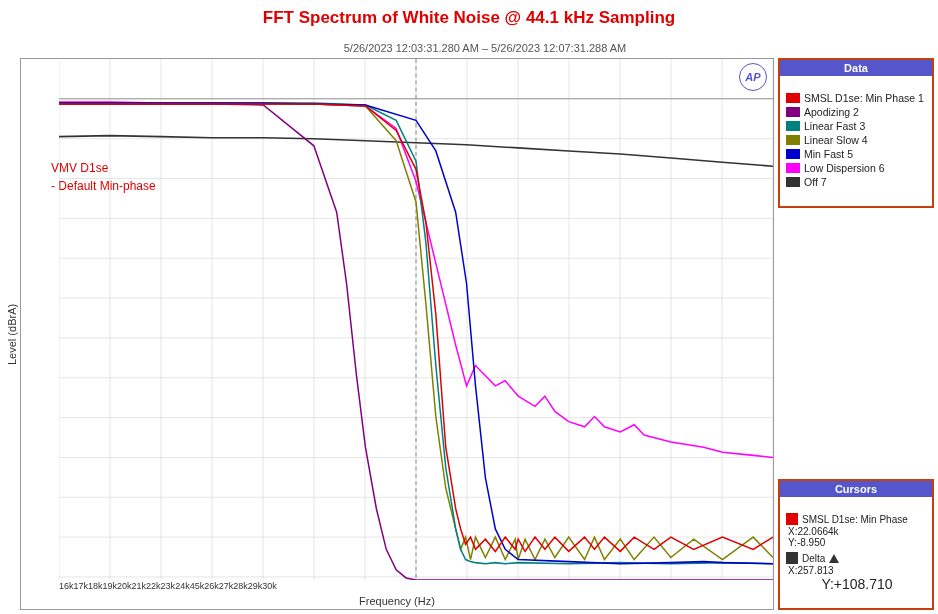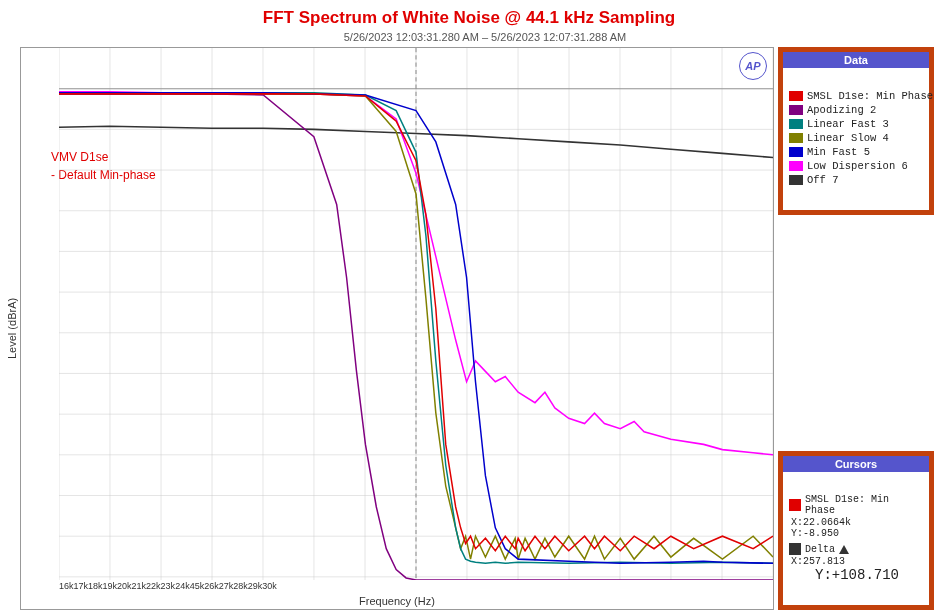--- a/index.html
+++ b/index.html
@@ -17,21 +17,21 @@
       display: flex;
       flex-direction: column;
       align-items: center;
       padding: 8px 4px 4px 4px;
     }
     .title {
       color: #e00000;
       font-size: 17px;
       font-weight: bold;
       text-align: center;
-      margin-bottom: 3px;
+      margin-bottom: 14px;
     }
     .subtitle {
       color: #555;
       font-size: 11px;
       text-align: center;
       margin-bottom: 4px;
       padding-left: 32px;
     }
     .main-area {
       display: flex;
@@ -58,35 +58,34 @@
       padding: 2px 0 2px 0;
     }
     .right-panel {
       width: 160px;
       display: flex;
       flex-direction: column;
       gap: 4px;
       padding-left: 4px;
     }
     .panel-box {
-      border: 5px solid #c2410c;
+      border: 2px solid #c2410c;
       background: #fff;
     }
     .panel-header {
       background: #5555cc;
       color: #fff;
       font-size: 11px;
       font-weight: bold;
       text-align: center;
       padding: 2px 4px;
     }
     .panel-body {
-      padding: 22px 6px;
+      padding: 16px 6px;
       font-size: 10.5px;
-      font-family: Liberation Mono, monospace;
     }
     .legend-item {
       display: flex;
       align-items: center;
       margin-bottom: 2px;
       white-space: nowrap;
     }
     .legend-color {
       width: 14px;
       height: 10px;

